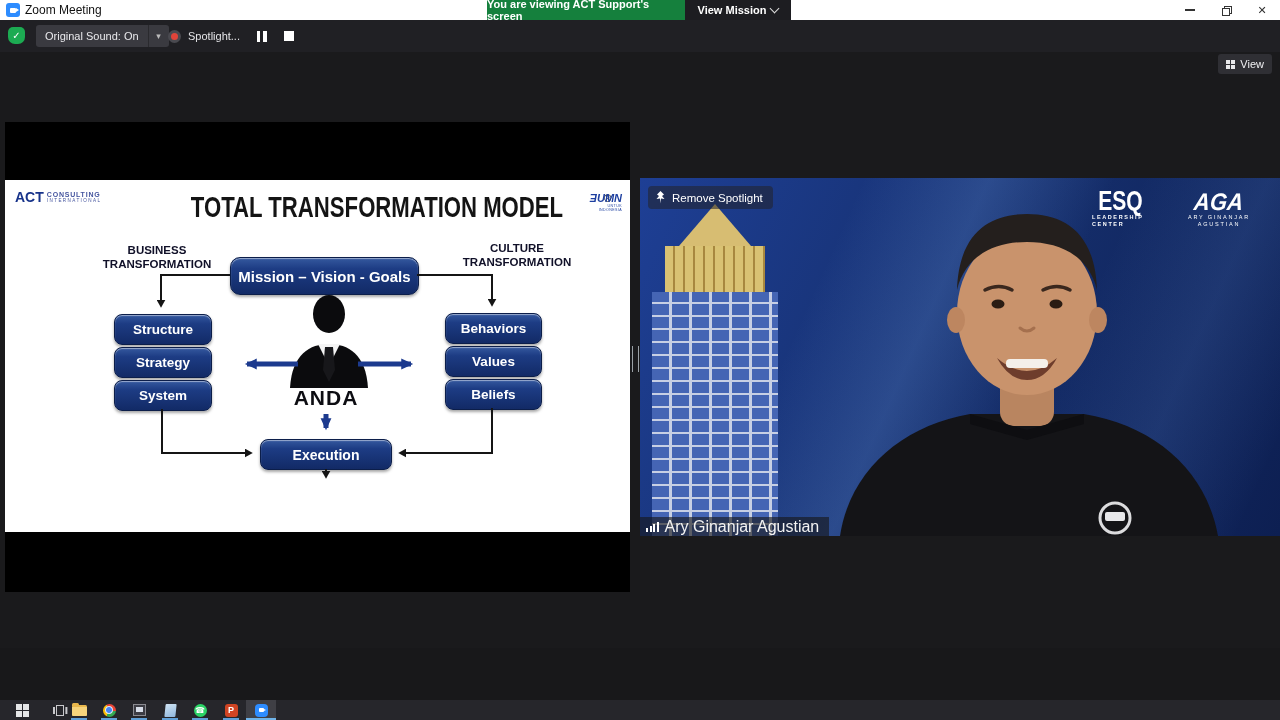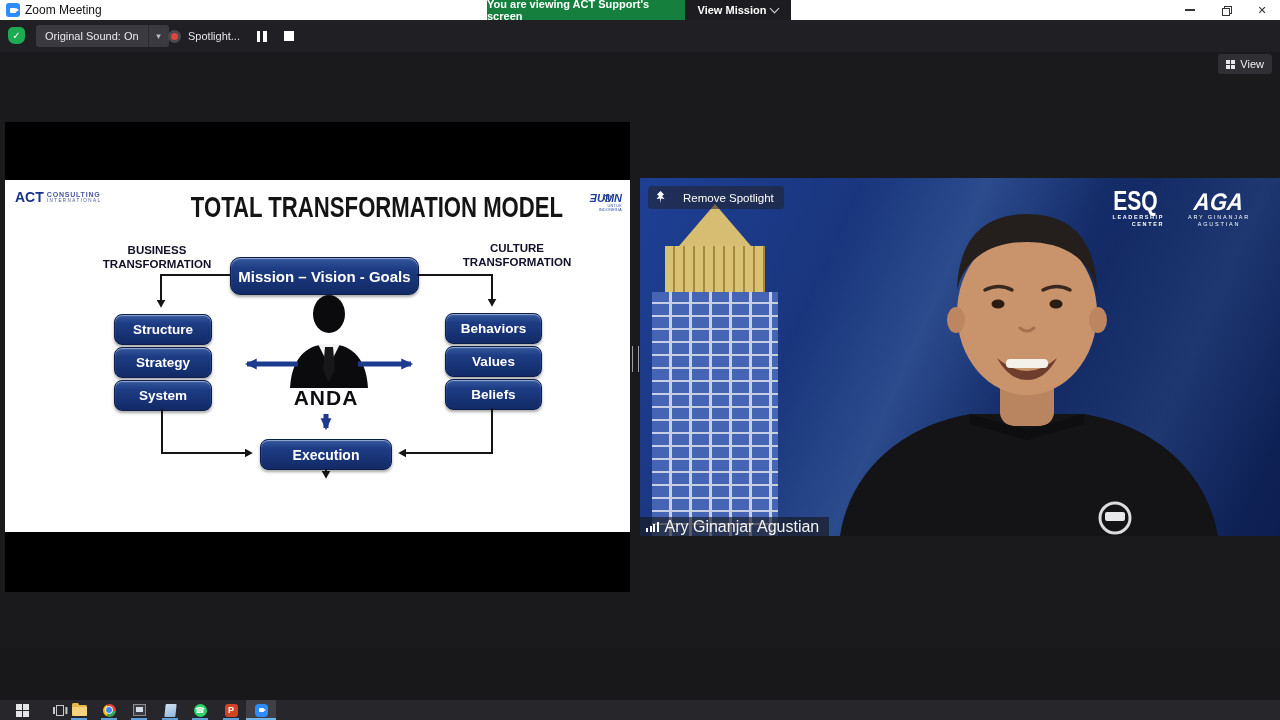--- a/index.html
+++ b/index.html
@@ -62,22 +62,22 @@
   
   .video{position:absolute;left:640px;top:178px;width:640px;height:358px;overflow:hidden;
     background:linear-gradient(115deg,#1e3f95 0%,#16306f 45%,#0d1f52 100%);}
   .streak{position:absolute;width:230px;height:540px;top:-80px;background:linear-gradient(90deg,rgba(110,160,240,0) 0%,rgba(120,170,245,.22) 50%,rgba(110,160,240,0) 100%);transform:rotate(24deg);}
   .building{position:absolute;left:12px;top:26px;width:126px;height:332px;display:flex;flex-direction:column;align-items:center;}
   .b-pyr{width:0;height:0;border-left:36px solid transparent;border-right:36px solid transparent;border-bottom:42px solid #d7bd72;}
   .b-crown{width:100px;height:46px;background:repeating-linear-gradient(90deg,#d9c273 0 8px,#a8883f 8px 10px);}
   .b-body{width:126px;flex:1;background-color:#4565b4;
     background-image:repeating-linear-gradient(0deg,transparent 0 11px,#c7cfe4 11px 13px),
                      repeating-linear-gradient(90deg,transparent 0 17px,#c7cfe4 17px 20px);}
-  .spot{position:absolute;left:8px;top:8px;height:23px;border-radius:4px;background:rgba(35,35,40,.55);display:flex;align-items:center;gap:17px;padding:0 10px 0 7px;color:#fff;font-size:11.5px;cursor:pointer;}
-  .esq{position:absolute;left:452px;top:10px;width:72px;text-align:right;color:#fff;}
+  .spot{position:absolute;left:8px;top:8px;height:23px;border-radius:4px;background:rgba(35,35,40,.55);display:flex;align-items:center;gap:6px;padding:0 10px 0 7px;color:#fff;font-size:11.5px;cursor:pointer;}
+  .esq{position:absolute;left:452px;top:10px;width:72px;text-align:left;color:#fff;}
   .esq .e1{display:inline-block;font-size:27px;font-weight:900;transform:scaleX(.78);line-height:26px;}
   .esq .e2{font-size:5.5px;letter-spacing:1.6px;font-weight:700;line-height:7px;}
   .aga{position:absolute;left:533px;top:12px;width:92px;text-align:center;color:#fff;}
   .aga .g1{display:inline-block;font-size:24px;font-weight:900;font-style:italic;transform:skewX(-6deg) scaleX(.92);line-height:24px;}
   .aga .g2{font-size:5.5px;letter-spacing:1.8px;line-height:7px;}
   .namebar{position:absolute;left:0;top:339px;height:19px;background:rgba(22,22,24,.62);display:flex;align-items:center;gap:6px;padding:0 10px 0 6px;color:#f2f2f2;font-size:16px;}
   .sig{display:flex;align-items:flex-end;gap:1.5px;height:11px;}
   .sig i{width:2px;background:#fff;}
 
   

